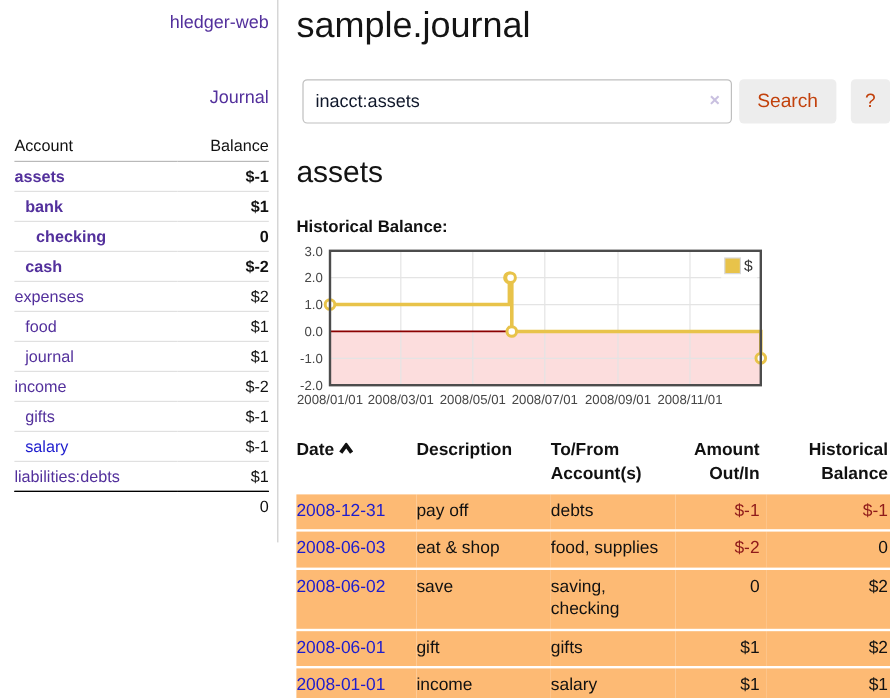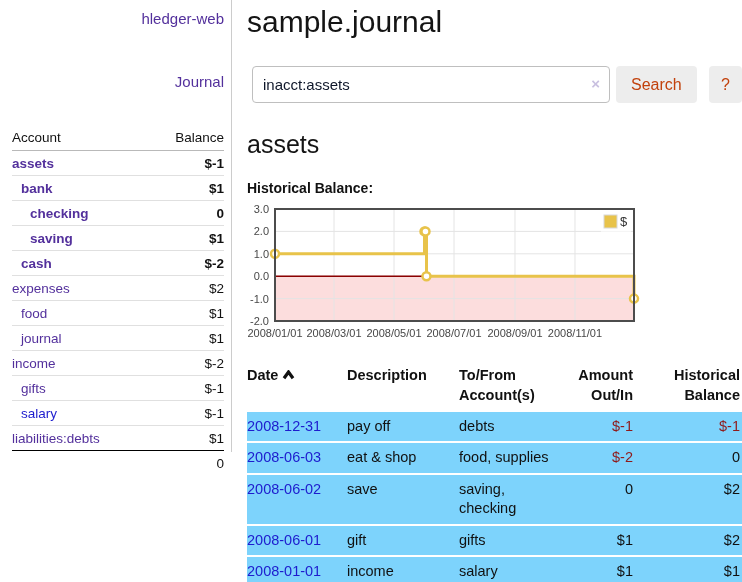--- a/index.html
+++ b/index.html
@@ -12,21 +12,21 @@
   a{text-decoration:none;cursor:pointer;text-align:right;}
 
   
   .sidebar{
     position:absolute;left:0;top:0;width:232px;height:452px;
     border-right:1px solid #ccc;box-sizing:border-box;
     padding:0 7px 0 12px;
   }
   .brand{display:block;margin-top:10px;font-size:15px;color:#53309c;}
   .journal-link{display:block;margin-top:46px;font-size:15px;color:#53309c;}
-  table.accounts{width:100%;border-collapse:collapse;margin-top:36px;font-size:13.5px;}
+  table.accounts{width:100%;border-collapse:collapse;margin-top:20px;font-size:13.5px;}
   table.accounts th{font-weight:400;text-align:left;padding:4px 0 5px;border-bottom:1px solid #b9b9b9;}
   table.accounts th.bal-h{text-align:right;}
   table.accounts td{padding:4.5px 0;border-bottom:1px solid #e0e0e0;}
   table.accounts td.bal{text-align:right;color:#111;}
   table.accounts tr.bold td, table.accounts tr.bold a{font-weight:bold;}
   table.accounts a{color:#53309c;display:inline-block;}
   table.accounts a.blue{color:#1d1cce;}
   td.bal.neg{color:#8f1a1a;}
   td.bal.neg-light{color:#bd6a6a;}
   table.accounts tr.last-acct td{border-bottom:1.5px solid #000;}
@@ -70,21 +70,21 @@
   table.register col.c-desc{width:112px;}
   table.register col.c-acct{width:104px;}
   table.register col.c-amt{width:76px;}
   table.register col.c-balhist{width:103px;}
   table.register th{
     font-weight:bold;text-align:left;vertical-align:top;
     padding:2px 6px 4px 0;line-height:1.4;background:#fff;
   }
   table.register th.num{text-align:right;}
   table.register th:last-child{padding-right:2px;}
-  table.register tbody tr{background:#7dd3fc;}
+  table.register tbody tr{background:#fdba74;}
   table.register td{padding:5px 6px 5px 0;vertical-align:top;line-height:1.35;}
   table.register td:last-child{padding-right:2px;}
   table.register td.num{text-align:right;}
   table.register td a{color:#1d1cce;}
   table.register td.neg{color:#8f1a1a;}
   .sort-icon{display:inline-block;margin-left:4px;vertical-align:baseline;}
 </style>
 </head>
 <body>
 
@@ -108,24 +108,20 @@
   <tr class="bold">
     <td><a style="padding-left: 9px;">bank</a></td>
     <td class="bal">$1</td>
   </tr>
 
   <tr class="bold">
     <td><a style="padding-left: 18px;">checking</a></td>
     <td class="bal">0</td>
   </tr>
 
-  <tr class="bold">
-    <td><a style="padding-left: 18px;">saving</a></td>
-    <td class="bal">$1</td>
-  </tr>
 
   <tr class="bold">
     <td><a style="padding-left: 9px;">cash</a></td>
     <td class="bal neg">$-2</td>
   </tr>
 
   <tr>
     <td><a style="padding-left: 0px;">expenses</a></td>
     <td class="bal">$2</td>
   </tr>

